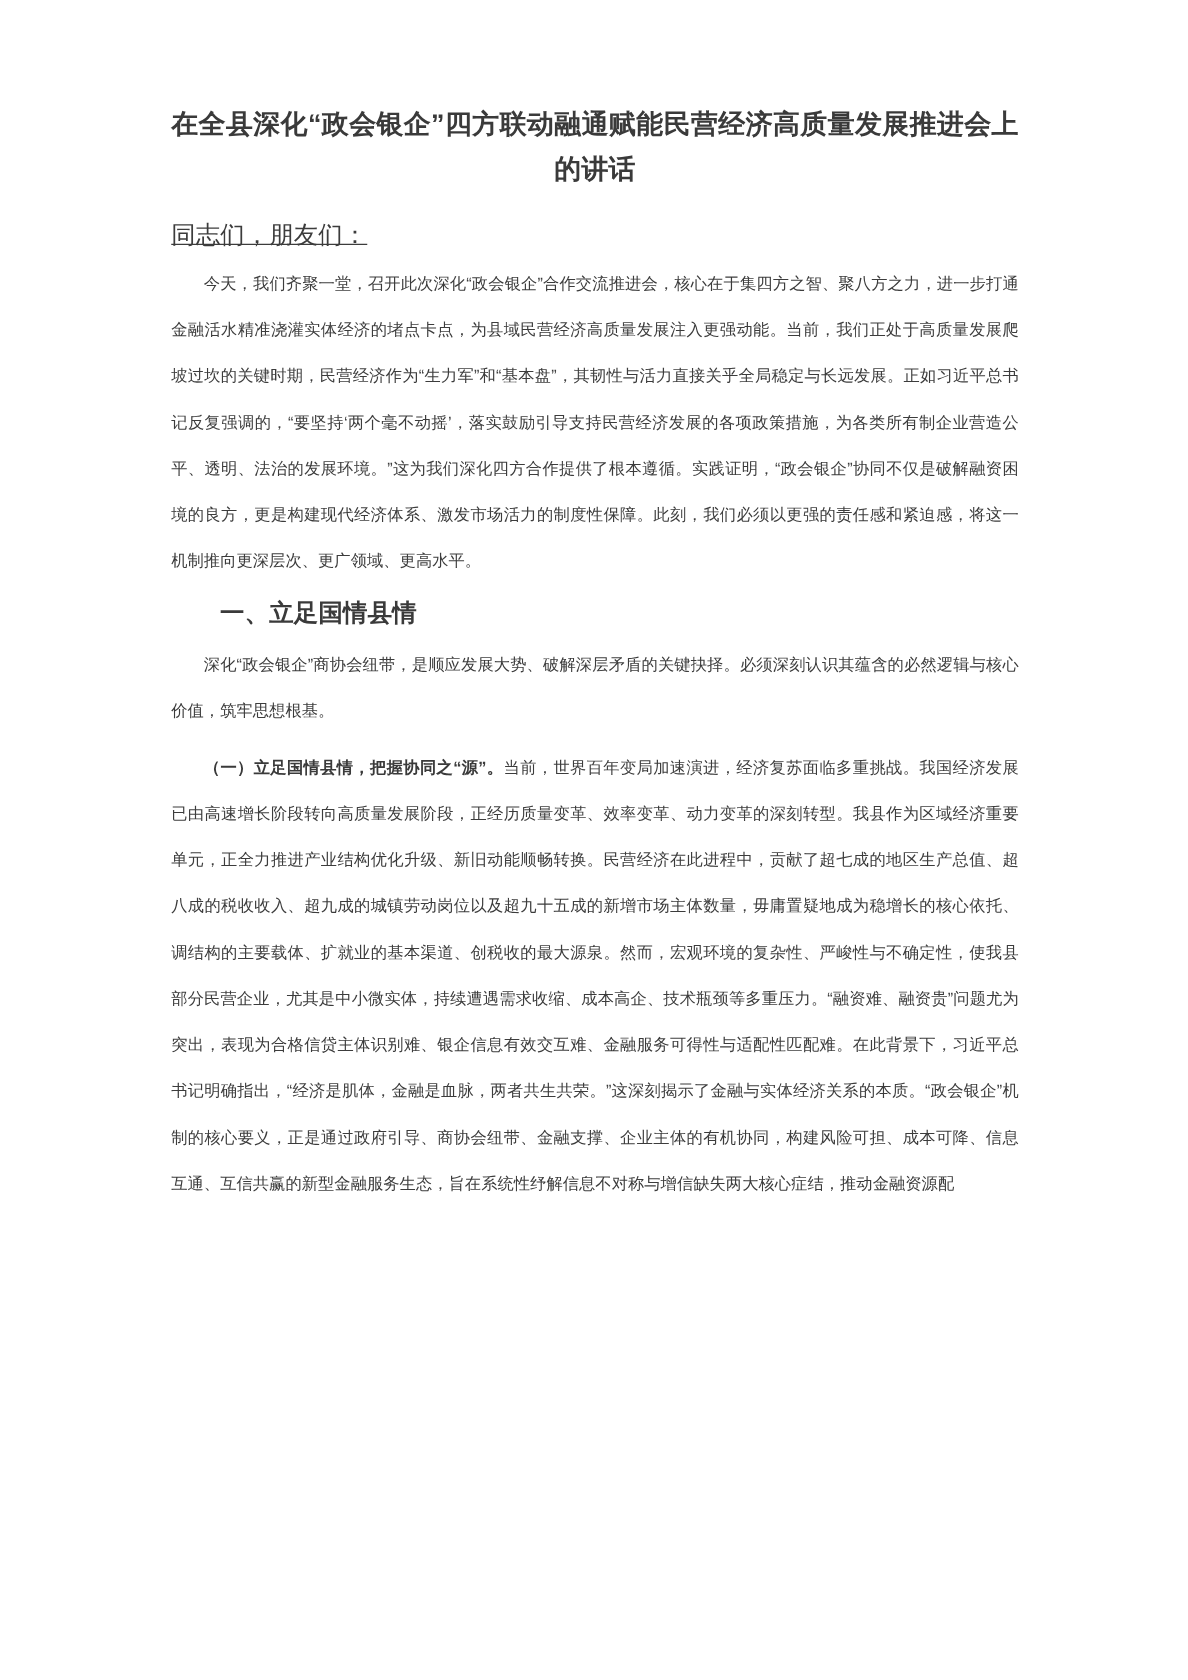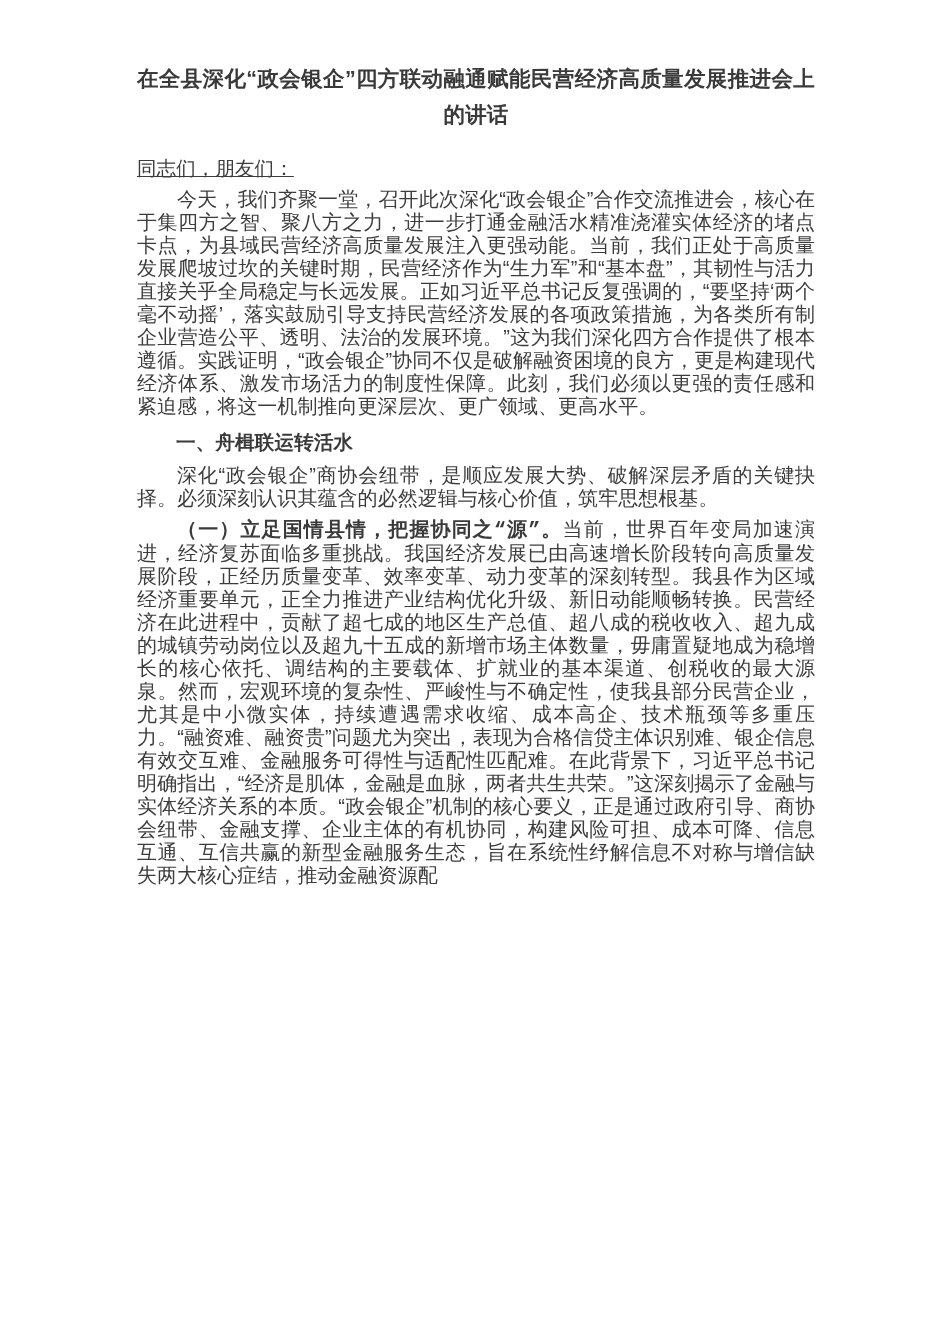--- a/index.html
+++ b/index.html
@@ -14,21 +14,21 @@
     color: #3c3c3c;
     overflow: hidden;
   }
 
   .page {
     position: relative;
     width: 950px;
     height: 1344px;
     background: #ffffff;
     box-sizing: border-box;
-    padding: 61px 135px 0 137px;
+    padding: 81px 135px 0 137px;
   }
 
   .doc-title {
     font-size: 21.5px;
     font-weight: bold;
     line-height: 36px;
     text-align: justify;
     text-align-last: center;
     letter-spacing: 0.2px;
     color: #3a3a3a;
@@ -39,22 +39,22 @@
   .salutation {
     font-size: 19.5px;
     line-height: 31px;
     color: #3c3c3c;
     margin: 0 0 4px 0;
     letter-spacing: 0.1px;
     text-decoration: underline;
   }
 
   p.body-para {
-    font-size: 20px;
-    line-height: 23px;
+    font-size: 13px;
+    line-height: 37px;
     color: #3c3c3c;
     margin: 0;
     text-align: justify;
     text-justify: inter-ideograph;
     text-indent: 2em;
     letter-spacing: 0.05px;
     width: 678px;
   }
 
   h2.section-heading {
@@ -63,37 +63,36 @@
     line-height: 31.2px;
     color: #3a3a3a;
     margin: 9px 0 6px 0;
     text-indent: 2em;
     letter-spacing: 0.2px;
   }
 
   .lead-bold {
     font-weight: bold;
     color: #3a3a3a;
-    font-family: Liberation Mono, monospace;
   }
 
   .spacer-sm { height: 8px; }
 </style>
 </head>
 <body>
 
 <div class="page">
 
   <h1 class="doc-title">在全县深化“政会银企”四方联动融通赋能民营经济高质量发展推进会上的讲话</h1>
 
   <div class="salutation">同志们，朋友们：</div>
 
   <p class="body-para">今天，我们齐聚一堂，召开此次深化“政会银企”合作交流推进会，核心在于集四方之智、聚八方之力，进一步打通金融活水精准浇灌实体经济的堵点卡点，为县域民营经济高质量发展注入更强动能。当前，我们正处于高质量发展爬坡过坎的关键时期，民营经济作为“生力军”和“基本盘”，其韧性与活力直接关乎全局稳定与长远发展。正如习近平总书记反复强调的，“要坚持‘两个毫不动摇’，落实鼓励引导支持民营经济发展的各项政策措施，为各类所有制企业营造公平、透明、法治的发展环境。”这为我们深化四方合作提供了根本遵循。实践证明，“政会银企”协同不仅是破解融资困境的良方，更是构建现代经济体系、激发市场活力的制度性保障。此刻，我们必须以更强的责任感和紧迫感，将这一机制推向更深层次、更广领域、更高水平。</p>
 
-  <h2 class="section-heading">一、舟楫联运转活水</h2>
+  <h2 class="section-heading">一、立足国情县情</h2>
 
   <p class="body-para">深化“政会银企”商协会纽带，是顺应发展大势、破解深层矛盾的关键抉择。必须深刻认识其蕴含的必然逻辑与核心价值，筑牢思想根基。</p>
 
   <div class="spacer-sm"></div>
 
   <p class="body-para"><span class="lead-bold">（一）立足国情县情，把握协同之“源”。</span><span>当前，世界百年变局加速演进，经济复苏面临多重挑战。我国经济发展已由高速增长阶段转向高质量发展阶段，正经历质量变革、效率变革、动力变革的深刻转型。我县作为区域经济重要单元，正全力推进产业结构优化升级、新旧动能顺畅转换。民营经济在此进程中，贡献了超七成的地区生产总值、超八成的税收收入、超九成的城镇劳动岗位以及超九十五成的新增市场主体数量，毋庸置疑地成为稳增长的核心依托、调结构的主要载体、扩就业的基本渠道、创税收的最大源泉。然而，宏观环境的复杂性、严峻性与不确定性，使我县部分民营企业，尤其是中小微实体，持续遭遇需求收缩、成本高企、技术瓶颈等多重压力。“融资难、融资贵”问题尤为突出，表现为合格信贷主体识别难、银企信息有效交互难、金融服务可得性与适配性匹配难。在此背景下，习近平总书记明确指出，“经济是肌体，金融是血脉，两者共生共荣。”这深刻揭示了金融与实体经济关系的本质。“政会银企”机制的核心要义，正是通过政府引导、商协会纽带、金融支撑、企业主体的有机协同，构建风险可担、成本可降、信息互通、互信共赢的新型金融服务生态，旨在系统性纾解信息不对称与增信缺失两大核心症结，推动金融资源配</span></p>
 
 </div>
 
 </body></html>

